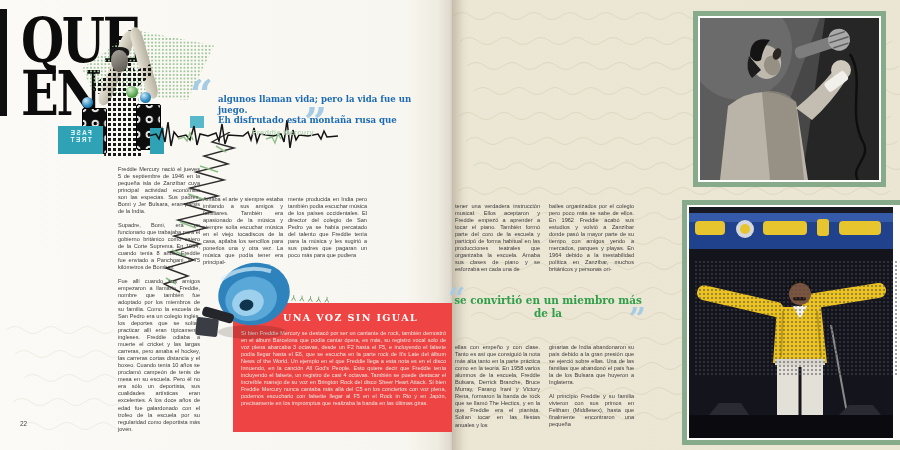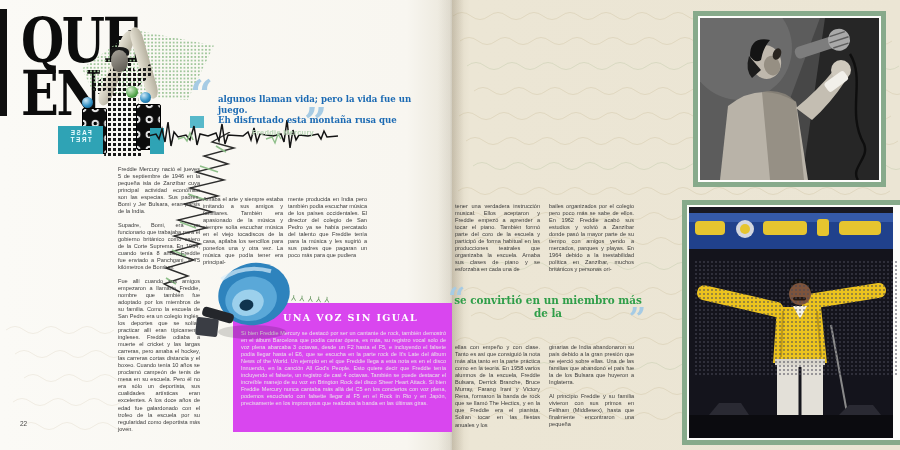--- a/index.html
+++ b/index.html
@@ -45,21 +45,21 @@
   .col{position:absolute;z-index:4;font-size:5.6px;line-height:7.05px;text-align:justify;color:#3b3b3b}
   .col p{margin:0 0 6.5px 0}
   .c1{left:118px;top:166px;width:82px}
   .c2{left:203px;top:196px;width:80px}
   .c3{left:288px;top:196px;width:79px}
   .rc1t{left:455px;top:203px;width:85px}
   .rc2t{left:549px;top:203px;width:85px}
   .rc1b{left:455px;top:344px;width:85px}
   .rc2b{left:549px;top:344px;width:85px}
   
-  .voice-box{position:absolute;left:233px;top:303px;width:219px;height:129px;background:#d946ef;z-index:3}
+  .voice-box{position:absolute;left:233px;top:303px;width:219px;height:129px;background:#ef4444;z-index:3}
   .vb-title{position:absolute;left:50px;top:9px;font:bold 9.5px "DejaVu Serif",serif;color:#fff;letter-spacing:1.4px}
   .vb-body{position:absolute;left:8px;right:6px;top:27px;font-size:5.5px;line-height:7px;text-align:justify;color:#ebf1e9;opacity:.92}
   .gramo{position:absolute;left:194px;top:256px;width:102px;height:86px;z-index:4}
   .footprints{position:absolute;left:288px;top:294px;z-index:4;color:#46803f;font-size:8px;letter-spacing:3px;transform:rotate(183deg);opacity:.85}
   
   .pullquote{position:absolute;left:452px;top:294px;width:192px;z-index:4;text-align:center;font:bold 10.4px/12.9px "DejaVu Serif",serif;color:#2f9e49}
   .pullquote .oq{position:absolute;left:-4px;top:-10px;font-size:30px;color:#a6cbe4;line-height:1}
   .pullquote .cq{position:absolute;right:-2px;bottom:-14px;font-size:30px;color:#a6cbe4;line-height:1}
   .pagenum{position:absolute;left:20px;top:420px;font-size:6.5px;color:#4a4a4a;z-index:4}
   

